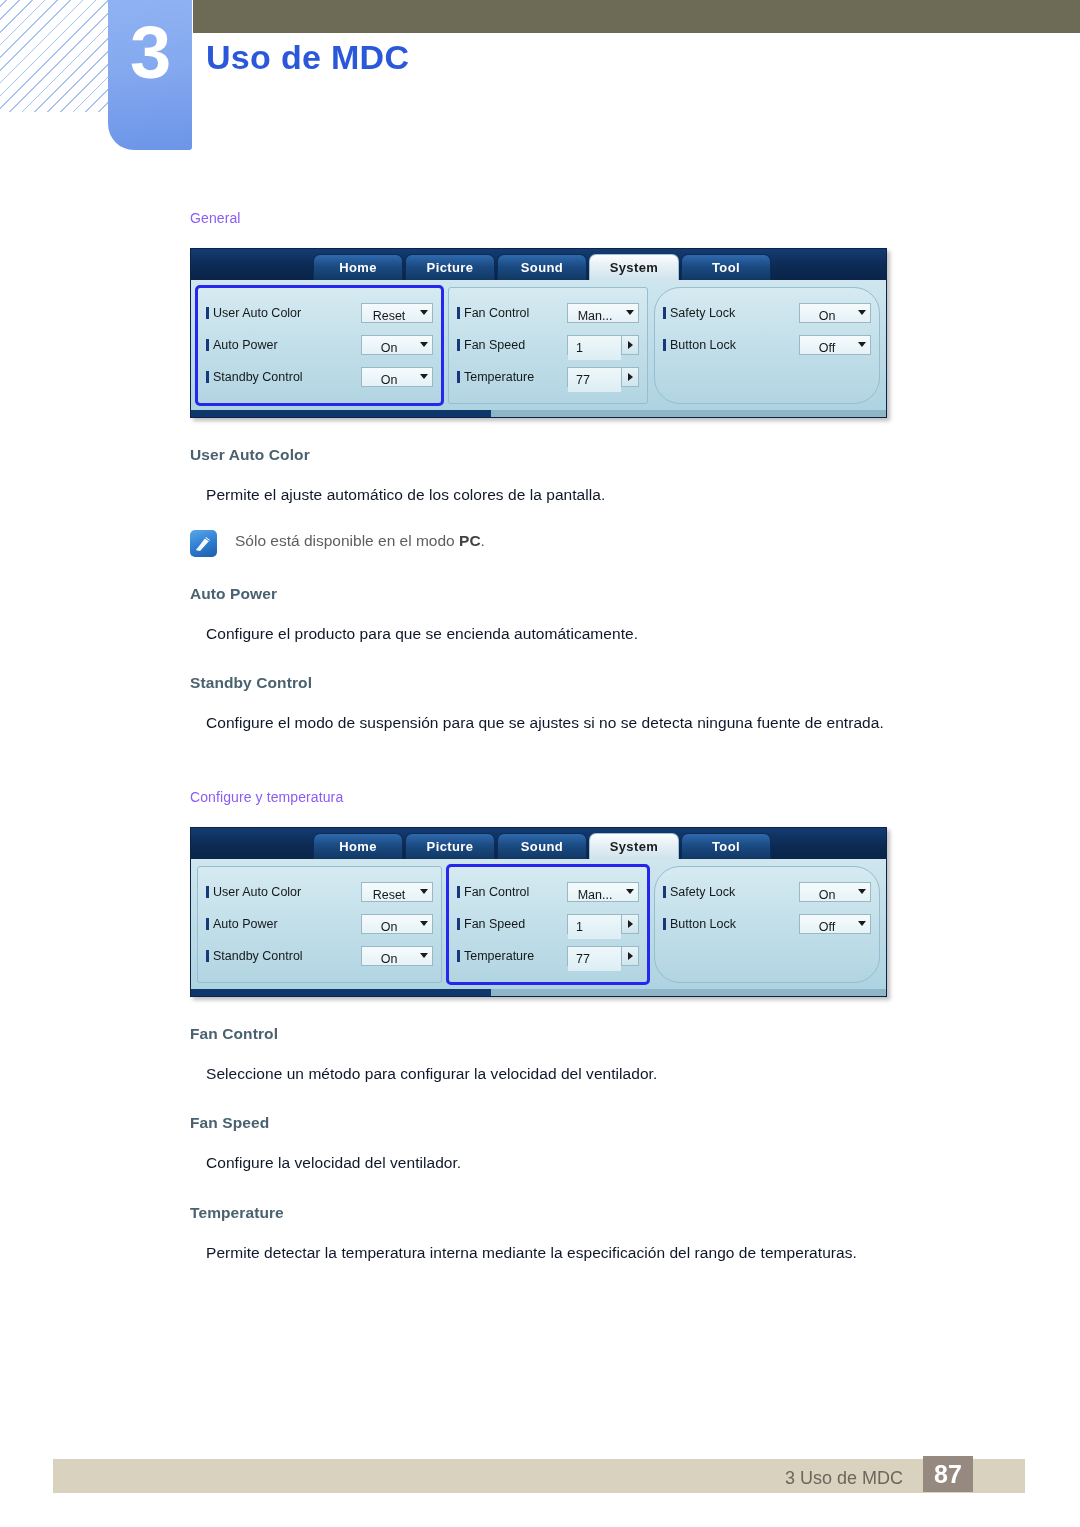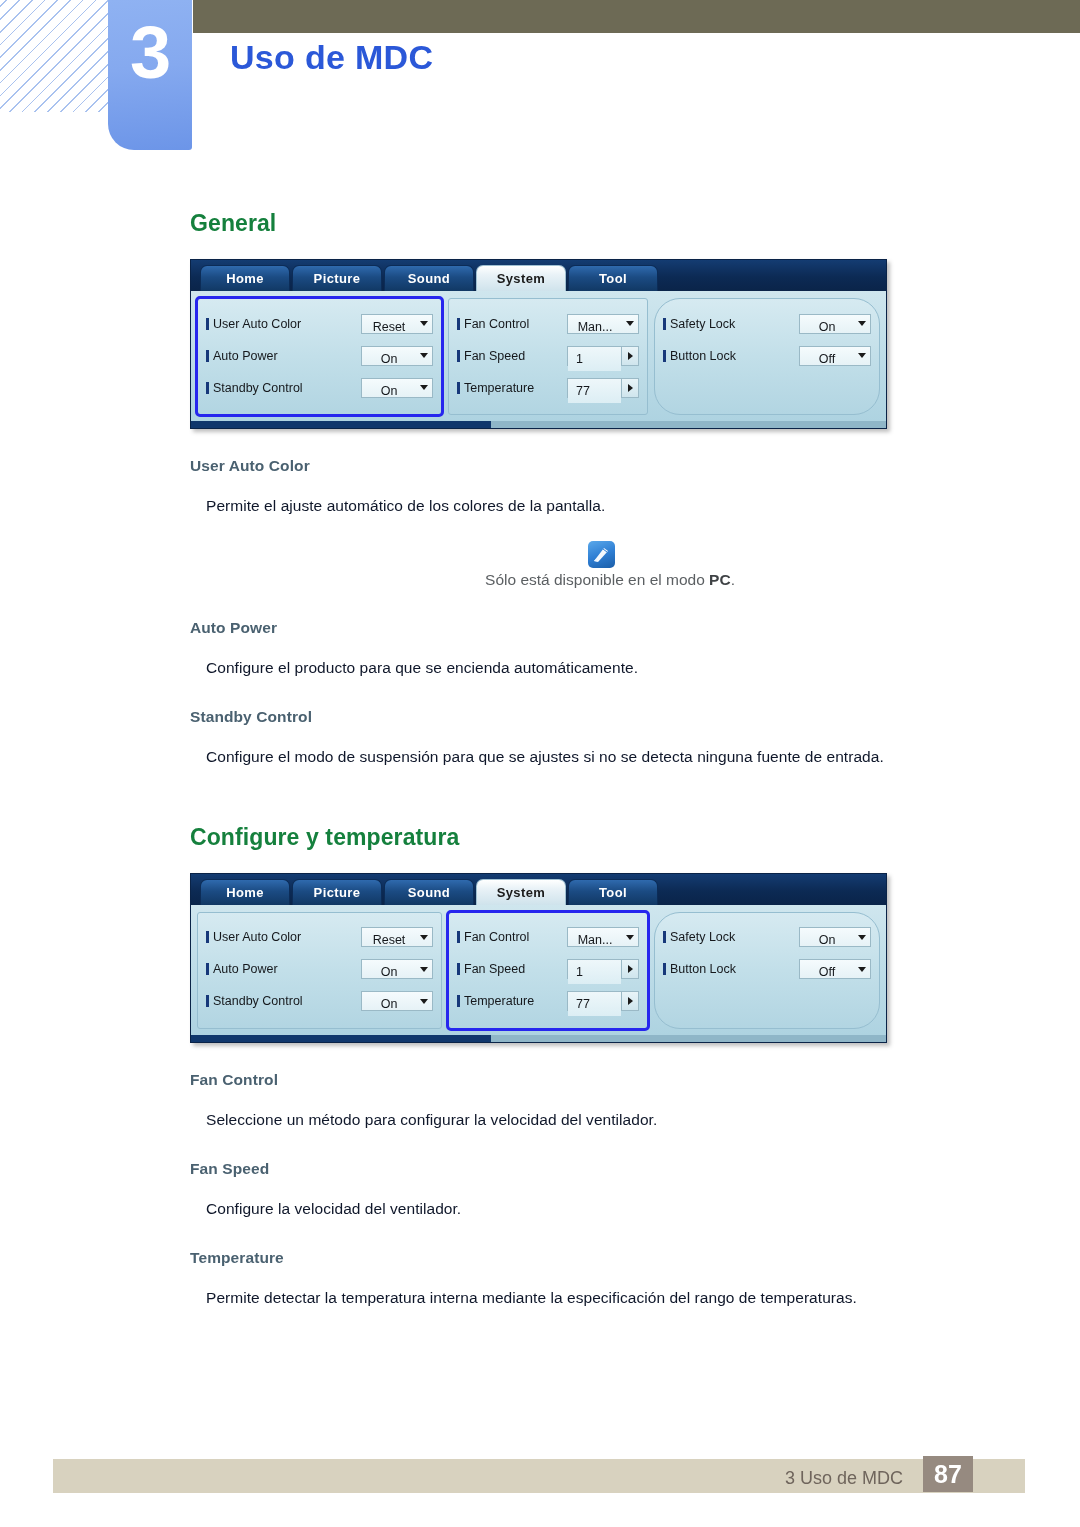--- a/index.html
+++ b/index.html
@@ -47,40 +47,40 @@
     top: 16px;
     text-align: center;
     color: #ffffff;
     font-size: 74px;
     font-weight: bold;
     line-height: 1;
     letter-spacing: -1px;
   }
   .chapter-title {
     position: absolute;
-    left: 230px; top: 38px;
+    left: 206px; top: 38px;
     color: #2b58d8;
     font-size: 34px;
     font-weight: bold;
     letter-spacing: 0.3px;
   }
 
   
   .content {
     position: absolute;
     left: 190px;
     top: 210px;
     width: 840px;
   }
 
   h2.section-heading {
     margin: 0 0 22px 0;
-    color: #15803d;
-    font-size: 23px;
-    font-weight: bold;
+    color: #8b5cf6;
+    font-size: 14px;
+    font-weight: normal;
     letter-spacing: 0.1px;
   }
   h2.section-heading.spaced-top { margin-top: 54px; }
 
   h3.sub-heading {
     margin: 28px 0 18px 0;
     color: #4a6170;
     font-size: 15.5px;
     font-weight: bold;
     letter-spacing: 0.1px;
@@ -89,23 +89,22 @@
   p.body-text {
     margin: 0 0 6px 16px;
     color: #0f172a;
     font-size: 15.5px;
     line-height: 1.62;
     letter-spacing: 0.05px;
   }
 
   .note-row {
     display: flex;
-    align-items: center;
+    align-items: flex-start;
     margin: 22px 0 4px 0;
-    flex-direction: column;
   }
   .note-icon {
     width: 27px; height: 27px;
     flex: 0 0 27px;
     border-radius: 5px;
     background: linear-gradient(160deg, #5aa8ea 0%, #2f7fd4 50%, #1b5ea8 100%);
     position: relative;
     margin-right: 18px;
     margin-top: 1px;
   }
@@ -131,20 +130,21 @@
     box-shadow: 3px 3px 4px rgba(0,0,0,0.25);
   }
 
   .mdc-tabs {
     height: 31px;
     background: linear-gradient(180deg, #143c72 0%, #0c2a54 55%, #0a2449 100%);
     display: flex;
     align-items: flex-end;
     padding-left: 9px;
     box-sizing: border-box;
+    justify-content: center;
   }
   .mdc-tab {
     height: 26px;
     min-width: 90px;
     margin-right: 2px;
     border-top-left-radius: 7px;
     border-top-right-radius: 7px;
     background: linear-gradient(180deg, #2a5f9e 0%, #1d4madd 1%, #14406f 40%, #0f3460 100%);
     background: linear-gradient(180deg, #2f6aae 0%, #1b4b83 45%, #113864 100%);
     color: #ffffff;

